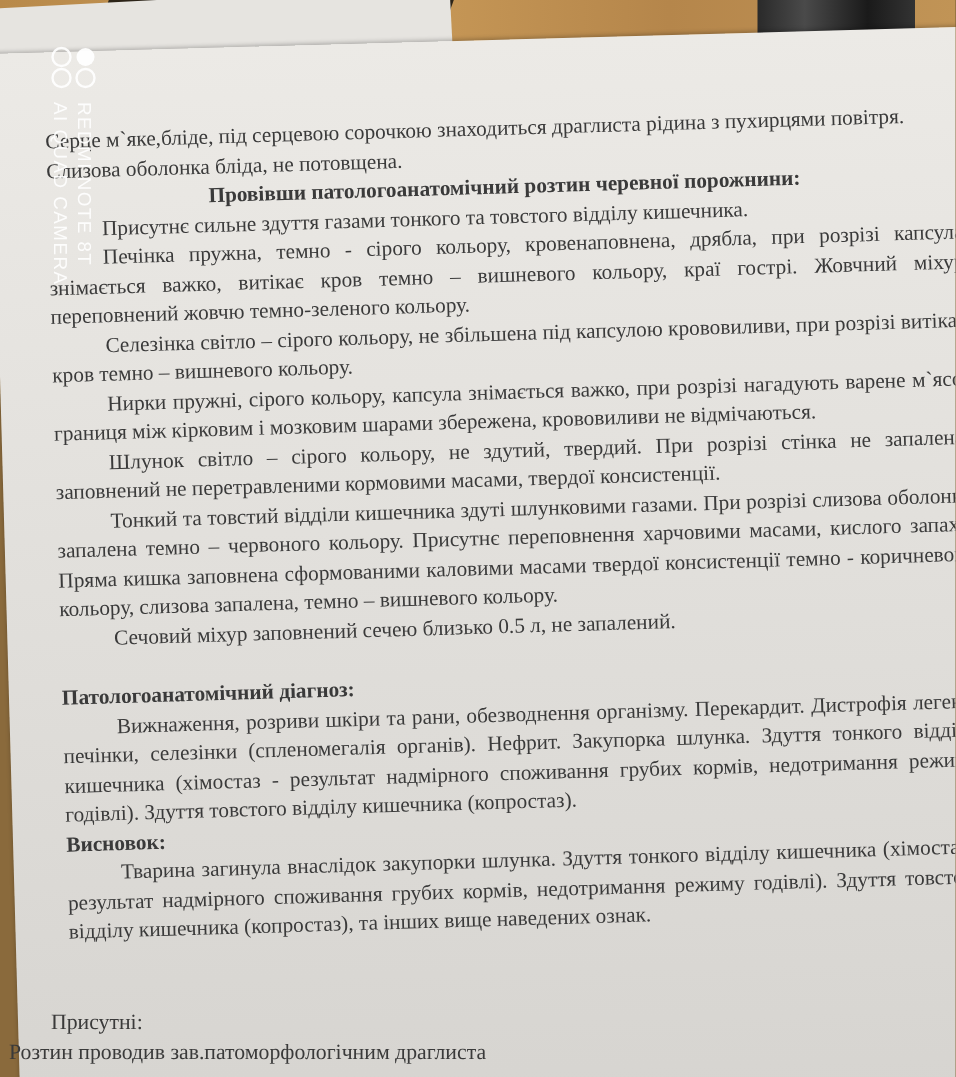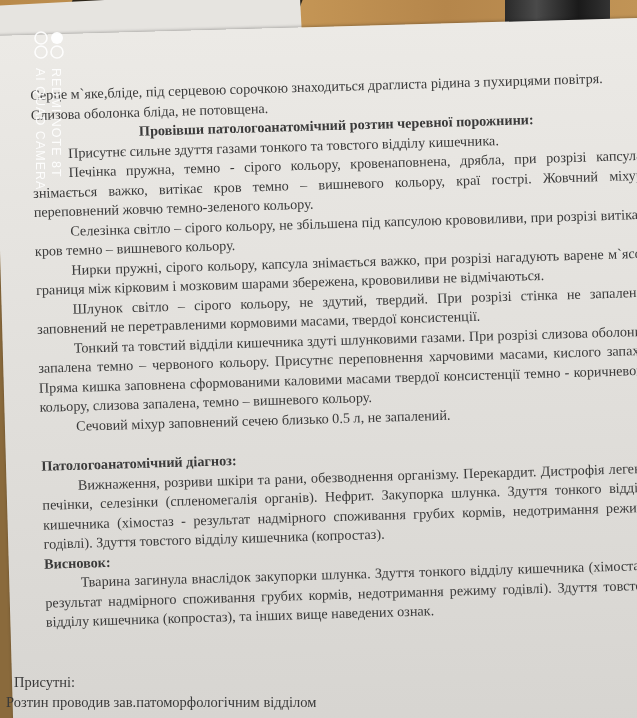--- a/index.html
+++ b/index.html
@@ -45,21 +45,21 @@
     position: absolute; left: 30px; top: 30px; width: 40px; height: 190px;
     color: rgba(255,255,255,0.9);
     font-family: "Liberation Sans", sans-serif;
   }
   .wm-logo { position: absolute; left: 2px; top: 0; width: 34px; height: 30px; }
   .wm-text {
     position: absolute; left: 0; top: 38px; writing-mode: vertical-rl;
     font-size: 12.5px; letter-spacing: 1px; line-height: 15px; white-space: nowrap;
   }
   .footer-text { position: absolute; left: 6px; top: 672px; color: #3a3a3a; font-size: 14.5px; line-height: 20px; }
-  .footer-text .presence { padding-left: 8px; }
+  .footer-text .presence { padding-left: 8px; margin-left: 20px; }
 </style>
 </head>
 <body>
 
 <div class="desk"></div>
 <div class="obj-left"></div>
 <div class="dark-obj"></div>
 <div class="paper-back"></div>
 
 <div class="paper"></div>
@@ -77,21 +77,21 @@
   <p class="p indent">Сечовий міхур заповнений сечею близько 0.5 л, не запалений.</p>
   <div class="gap"></div>
   <p class="section">Патологоанатомічний діагноз:</p>
   <p class="p indent">Вижнаження, розриви шкіри та рани, обезводнення організму. Перекардит. Дистрофія легень, печінки, селезінки (спленомегалія органів). Нефрит. Закупорка шлунка. Здуття тонкого відділу кишечника (хімостаз - результат надмірного споживання грубих кормів, недотримання режиму годівлі). Здуття  товстого відділу кишечника (копростаз).</p>
   <p class="section">Висновок:</p>
   <p class="p indent">Тварина загинула внаслідок закупорки шлунка. Здуття тонкого відділу кишечника (хімостаз - результат надмірного споживання грубих кормів, недотримання режиму годівлі). Здуття  товстого відділу кишечника (копростаз), та інших вище наведених ознак.</p>
 </div>
 
 <div class="footer-text">
   <div class="presence">Присутні:</div>
-  <div>Розтин проводив зав.патоморфологічним відділом</div>
+  <div>Розтин проводив зав.патоморфологічним драглиста</div>
 </div>
 
 <div class="watermark">
   <svg class="wm-logo" viewBox="0 0 34 30">
     <circle cx="9" cy="8" r="6" fill="none" stroke="rgba(255,255,255,0.9)" stroke-width="1.6"></circle>
     <circle cx="9" cy="22" r="6" fill="none" stroke="rgba(255,255,255,0.9)" stroke-width="1.6"></circle>
     <circle cx="25" cy="8" r="6" fill="rgba(255,255,255,0.95)"></circle>
     <circle cx="25" cy="22" r="6" fill="none" stroke="rgba(255,255,255,0.9)" stroke-width="1.6"></circle>
   </svg>
   <div class="wm-text" style="left:18px;">REDMI NOTE 8T</div>

